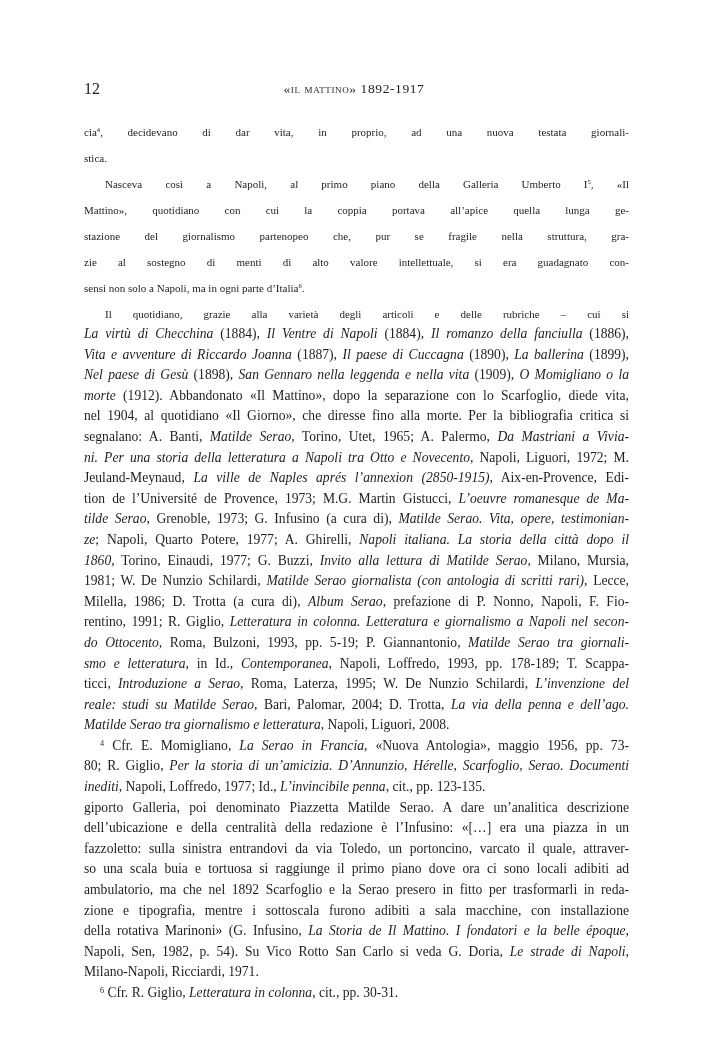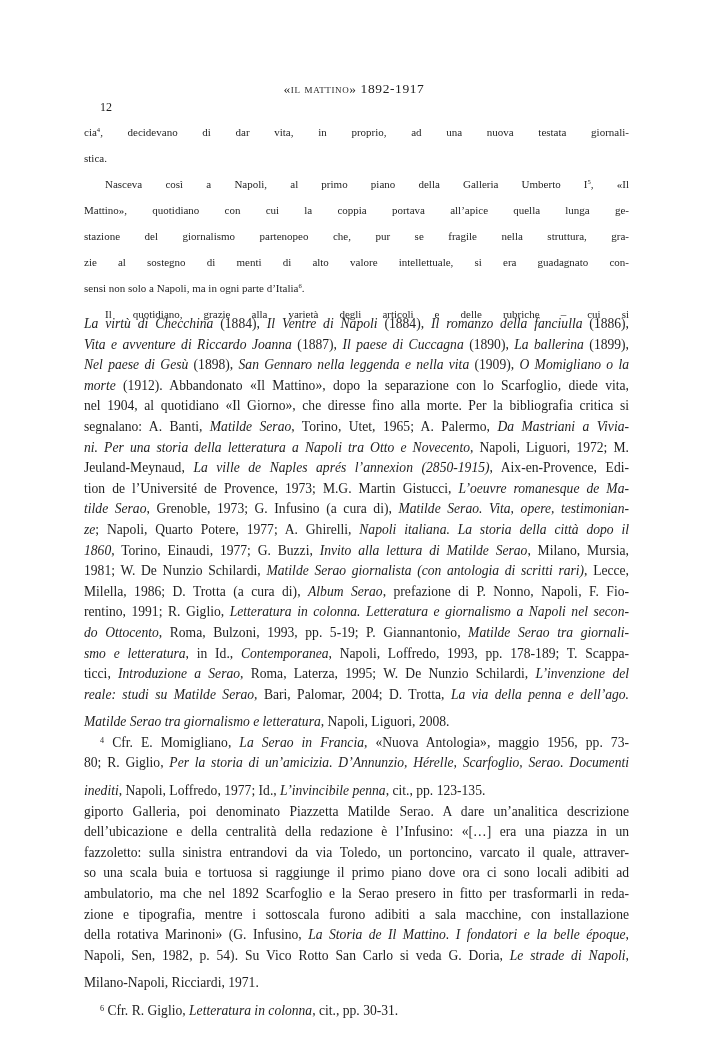--- a/index.html
+++ b/index.html
@@ -1,30 +1,30 @@
 <!DOCTYPE html>
 <html><head>
 <meta charset="utf-8">
 <style>
   html, body { margin: 0; padding: 0; background: #ffffff; }
   body { width: 708px; height: 1038px; position: relative; overflow: hidden;
          font-family: "Liberation Serif", "DejaVu Serif", serif; color: #1e1e1e; }
-  .page-number { position: absolute; left: 100px; top: 80px; font-size: 12px; margin-top: 20px; }
+  .page-number { position: absolute; left: 84px; top: 80px; font-size: 16px; }
   .running-head { position: absolute; left: 0; width: 708px; top: 81px; text-align: center;
                   font-size: 13.5px; letter-spacing: 0.6px; }
   .running-head .sc { font-variant: small-caps; }
   .body-text { position: absolute; left: 84px; top: 119px; width: 545px; }
   .body-line { height: 26px; font-size: 11px; line-height: 26px; white-space: nowrap;
                text-align: justify; text-align-last: justify; }
   .body-line.last { text-align-last: left; }
   .indent { text-indent: 21px; }
-  .footnotes { position: absolute; left: 84px; top: 314px; width: 545px; }
+  .footnotes { position: absolute; left: 84px; top: 324px; width: 545px; }
   .fn-line { height: 20.6px; font-size: 13.6px; line-height: 20.6px; white-space: nowrap;
              text-align: justify; text-align-last: justify; }
-  .fn-line.last { text-align-last: left; margin-top: 7px; }
+  .fn-line.last { text-align-last: left; }
   .fn-indent { text-indent: 16px; }
   sup { font-size: 0.6em; line-height: 0; vertical-align: 0.55em; }
   i { font-style: italic; }
 </style>
 </head>
 <body>
 
 <div class="page-number">12</div>
 <div class="running-head">
   <span class="sc">«il mattino»</span>

